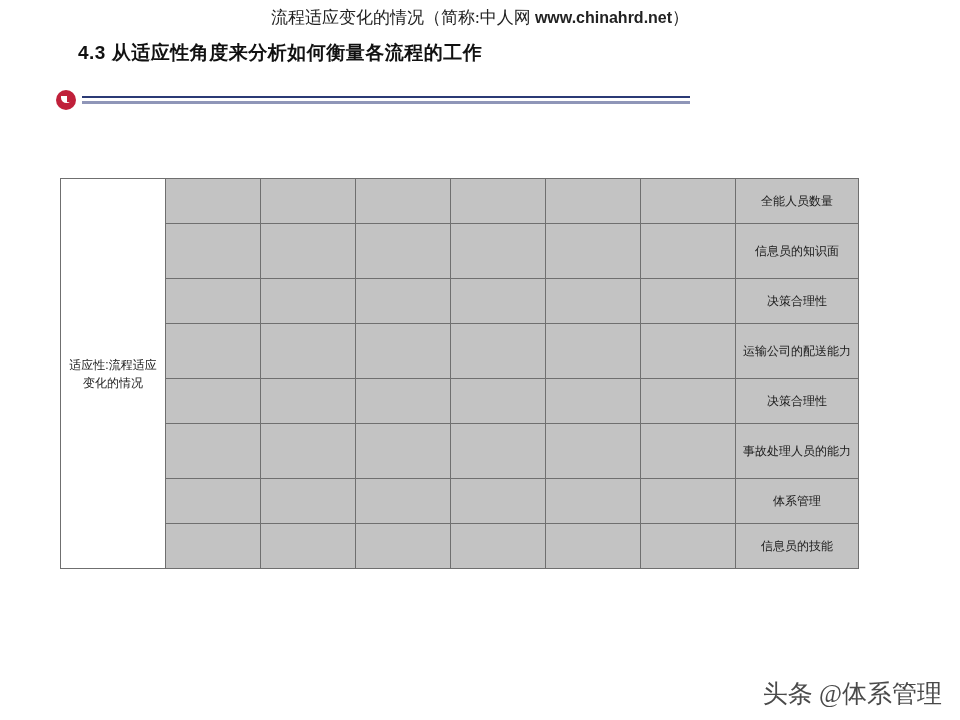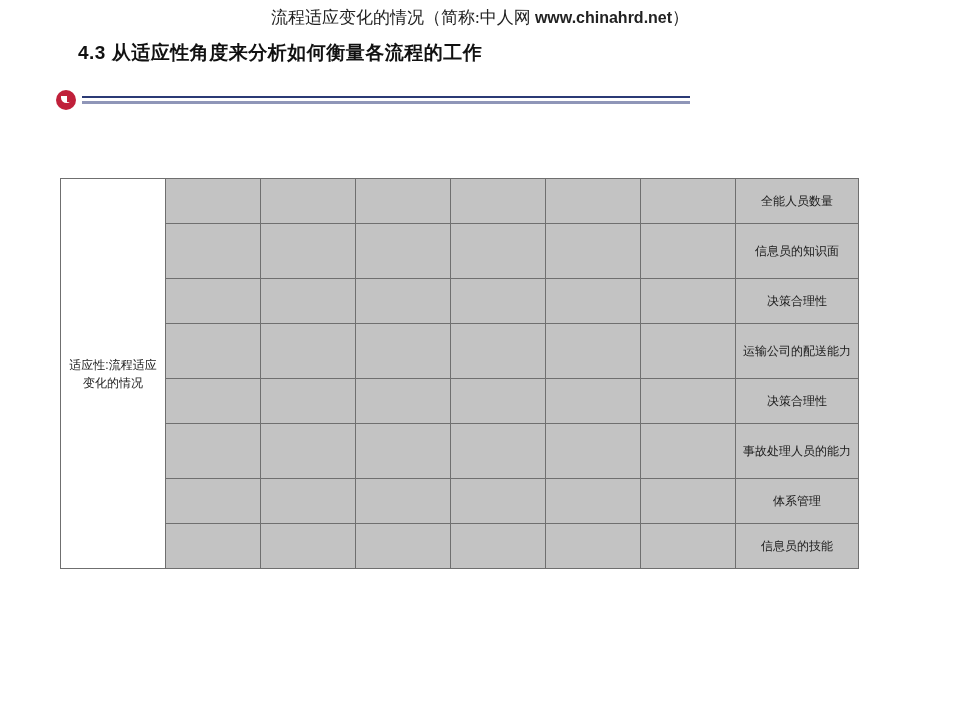--- a/index.html
+++ b/index.html
@@ -245,14 +245,15 @@
           <td class="blank"></td>
           <td class="blank"></td>
           <td class="blank"></td>
           <td class="blank"></td>
           <td class="blank"></td>
           <td class="item">信息员的技能</td>
         </tr>
       </tbody>
   </table>
 
+  <div class="footer-watermark">头条 @体系管理</div>
 
 </div>
 
 </body></html>

